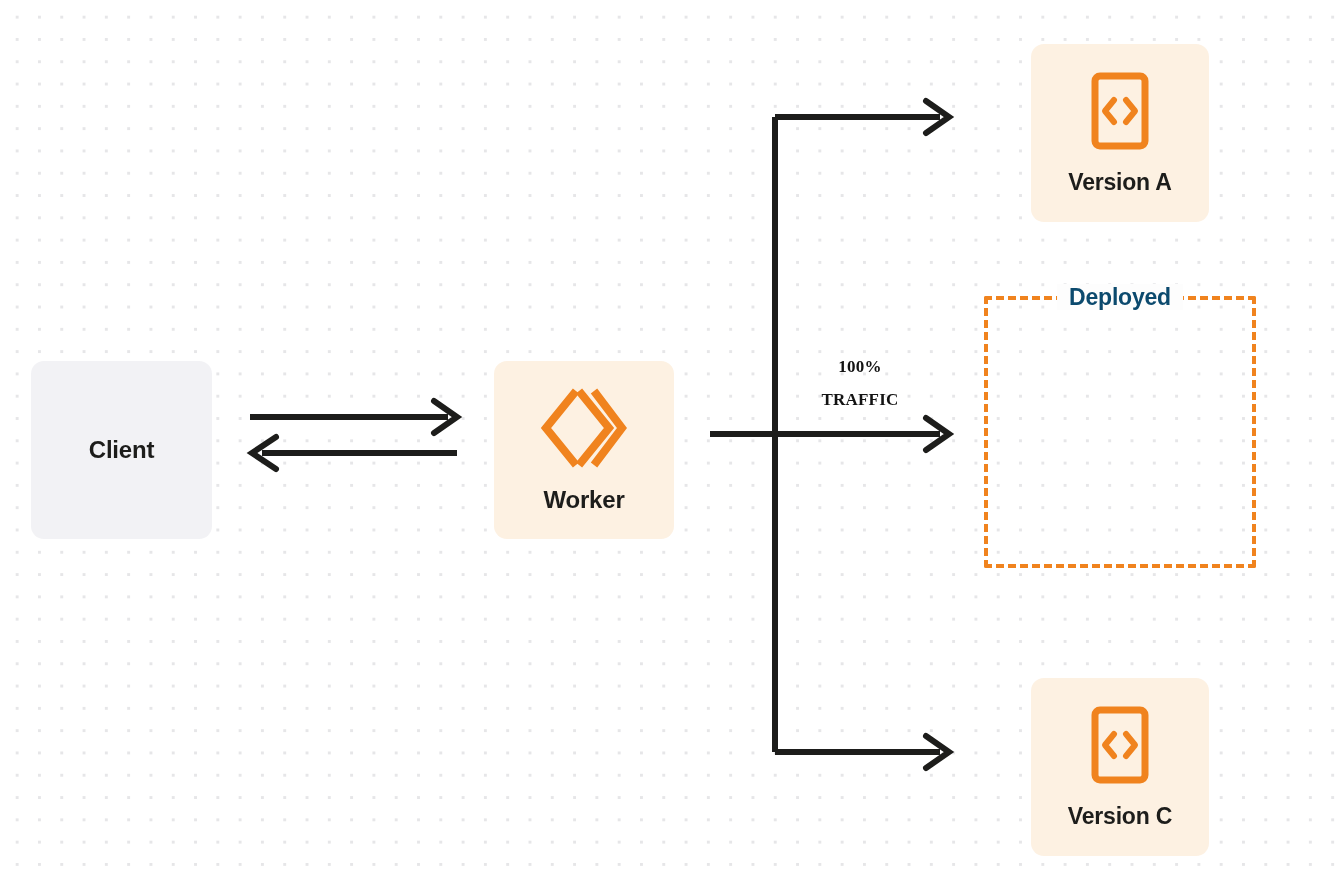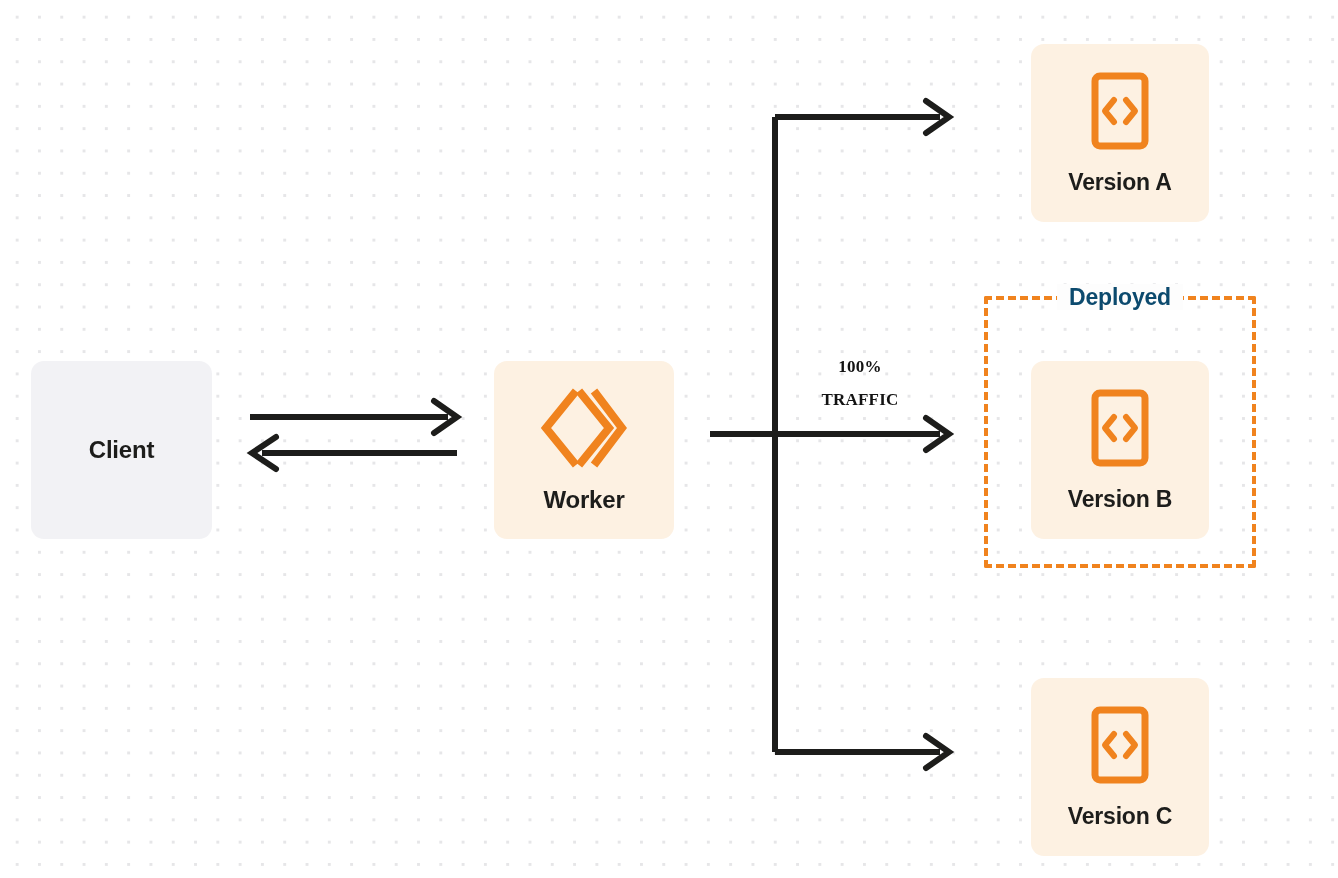--- a/index.html
+++ b/index.html
@@ -191,30 +191,20 @@
         <path d="M36 29 L 45 40 L 36 51" fill="none" stroke="#f0831e" stroke-width="6" stroke-linecap="round" stroke-linejoin="round"></path>
       </svg>
     </span>
     <span class="node-label">Version A</span>
   </div>
 
   <div id="deployed-group">
     <span id="deployed-label">Deployed</span>
   </div>
 
-  <div class="node version-node" id="version-b-node">
-    <span>
-      <svg class="icon-svg" width="60" height="80" viewBox="0 0 60 80" xmlns="http://www.w3.org/2000/svg">
-        <rect x="5" y="5" width="50" height="70" rx="5" ry="5" fill="none" stroke="#f0831e" stroke-width="7"></rect>
-        <path d="M24 29 L 15 40 L 24 51" fill="none" stroke="#f0831e" stroke-width="6" stroke-linecap="round" stroke-linejoin="round"></path>
-        <path d="M36 29 L 45 40 L 36 51" fill="none" stroke="#f0831e" stroke-width="6" stroke-linecap="round" stroke-linejoin="round"></path>
-      </svg>
-    </span>
-    <span class="node-label">Version B</span>
-  </div>
 
   <div class="node version-node" id="version-c-node">
     <span>
       <svg class="icon-svg" width="60" height="80" viewBox="0 0 60 80" xmlns="http://www.w3.org/2000/svg">
         <rect x="5" y="5" width="50" height="70" rx="5" ry="5" fill="none" stroke="#f0831e" stroke-width="7"></rect>
         <path d="M24 29 L 15 40 L 24 51" fill="none" stroke="#f0831e" stroke-width="6" stroke-linecap="round" stroke-linejoin="round"></path>
         <path d="M36 29 L 45 40 L 36 51" fill="none" stroke="#f0831e" stroke-width="6" stroke-linecap="round" stroke-linejoin="round"></path>
       </svg>
     </span>
     <span class="node-label">Version C</span>

